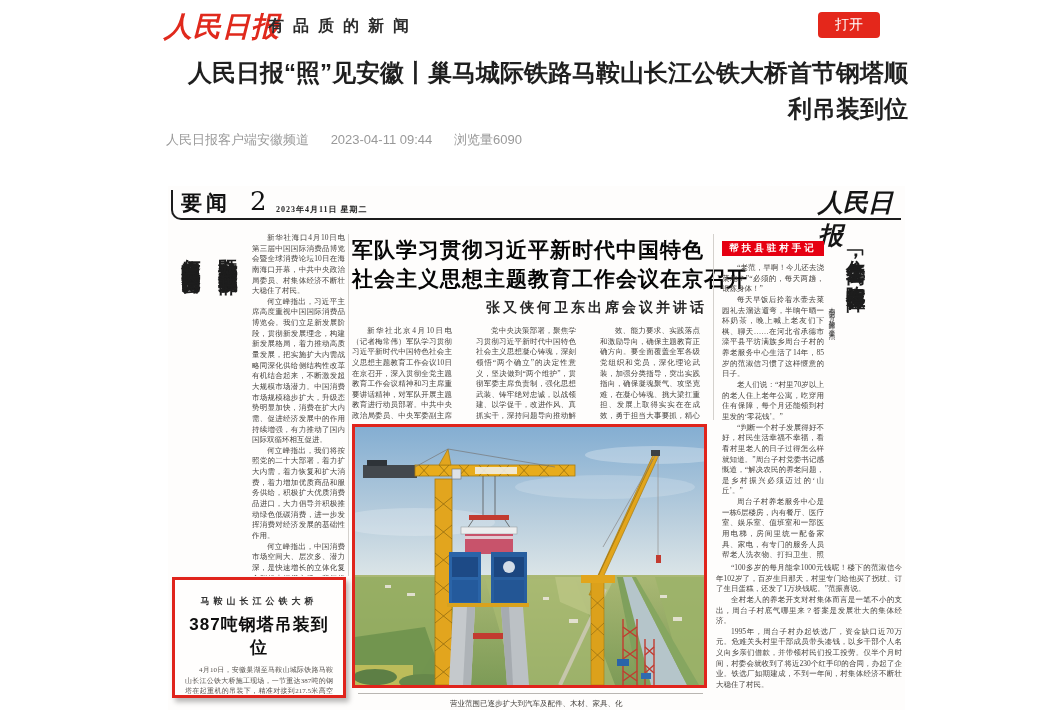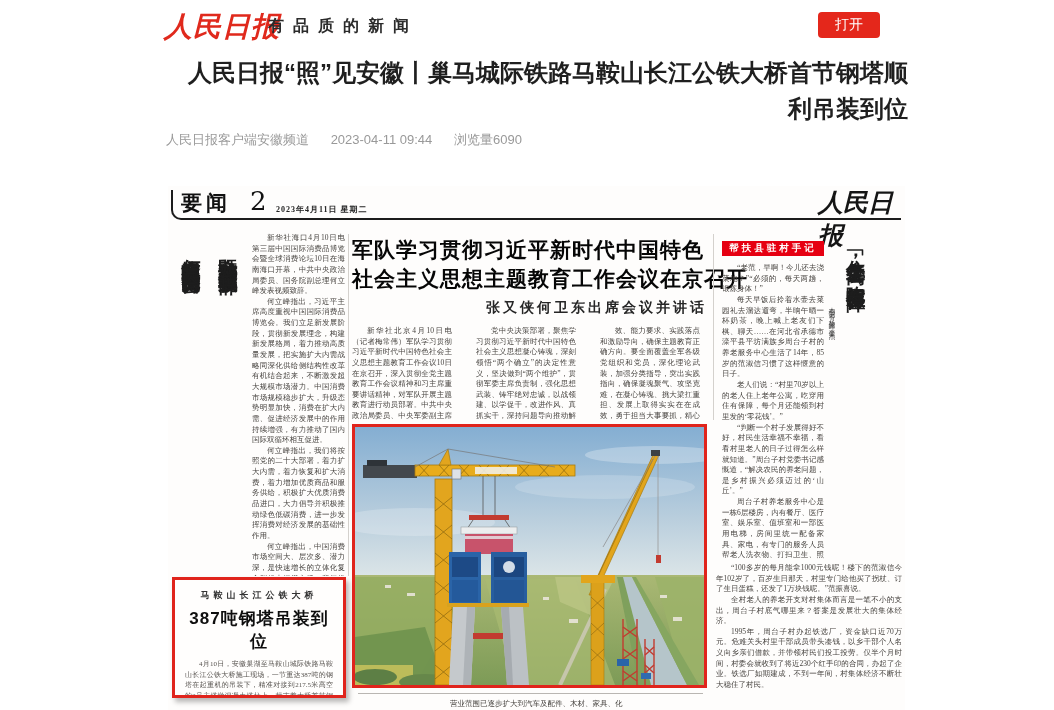--- a/index.html
+++ b/index.html
@@ -42,21 +42,21 @@
   
   .vh { position:absolute; writing-mode:vertical-rl; font-weight:bold; color:#1d1d1d;
         font-size:19px; letter-spacing:1px; line-height:1; }
   .left-col { position:absolute; left:84px; top:47px; width:93px; height:343px; overflow:hidden;
               font-size:7.5px; line-height:1.42; text-align:justify; color:#46433f; }
   .left-col p, .r-col p, .r-wide p, .c-col p { text-indent:2em; margin:0; }
 
   
   .hl-box { position:absolute; left:4px; top:391px; width:174px; height:121px;
             border:3px solid #e0241c; background:#fffefd; box-shadow:3px 4px 5px rgba(0,0,0,.28);
-            padding:9px 10px 6px; overflow:hidden; }
+            padding:15px 10px 6px; overflow:hidden; }
   .hl-kicker { text-align:center; font-size:9px; letter-spacing:4px; color:#333; font-weight:bold; }
   .hl-title { text-align:center; font-size:17px; font-weight:bold; color:#0e0e0e; margin-top:5px;
               letter-spacing:1px; font-family:"Liberation Sans", sans-serif; }
   .hl-body { margin-top:6px; font-size:7px; line-height:1.5; text-align:justify; text-indent:2em;
              color:#56524e; }
 
   
   .c-head { position:absolute; left:184px; width:355px; text-align:left; font-weight:bold;
             color:#060606; font-size:21px; font-family:Liberation Sans, sans-serif;
             letter-spacing:1px; white-space:nowrap; }
@@ -108,21 +108,21 @@
 
     <div class="np-rulebox"></div>
     <div class="np-section">要闻</div>
     <div class="np-pageno">2</div>
     <div class="np-date">2023年4月11日 星期二</div>
     <div class="np-masthead">人民日报</div>
 
     <div class="vh" style="left:14px; top:58px; height:334px;">何立峰在第三届中国国际消费品博览会</div>
     <div class="vh" style="left:51px; top:58px; height:334px;">暨全球消费论坛开幕式上发表视频致辞</div>
     <div class="left-col">
-      <p>新华社海口4月10日电 第三届中国国际消费品博览会暨全球消费论坛10日在海南海口开幕，中共中央政治局委员、国务院副总理何立峰发表视频致辞。</p>
+      <p>新华社海口4月10日电 第三届中国国际消费品博览会暨全球消费论坛10日在海南海口开幕，中共中央政治局委员、村集体经济不断壮大稳住了村民。</p>
       <p>何立峰指出，习近平主席高度重视中国国际消费品博览会。我们立足新发展阶段，贯彻新发展理念，构建新发展格局，着力推动高质量发展，把实施扩大内需战略同深化供给侧结构性改革有机结合起来，不断激发超大规模市场潜力。中国消费市场规模稳步扩大，升级态势明显加快，消费在扩大内需、促进经济发展中的作用持续增强，有力推动了国内国际双循环相互促进。</p>
       <p>何立峰指出，我们将按照党的二十大部署，着力扩大内需，着力恢复和扩大消费，着力增加优质商品和服务供给，积极扩大优质消费品进口，大力倡导并积极推动绿色低碳消费，进一步发挥消费对经济发展的基础性作用。</p>
       <p>何立峰指出，中国消费市场空间大、层次多、潜力深，是快速增长的立体化复合型超大规模市场。我们将坚定推进高水平对外开放，进一步放宽外资市场准入，依法保护外商投资权益，营造更优质的营商环境，诚挚欢迎更多跨国企业深耕中国市场，扩大在华投资，与中国经济同成长共发展。</p>
 
     </div>
 
     <div class="vline" style="left:180px; top:48px; height:342px;"></div>
 
     <div class="hl-box">
       <div class="hl-kicker">马鞍山长江公铁大桥</div>

